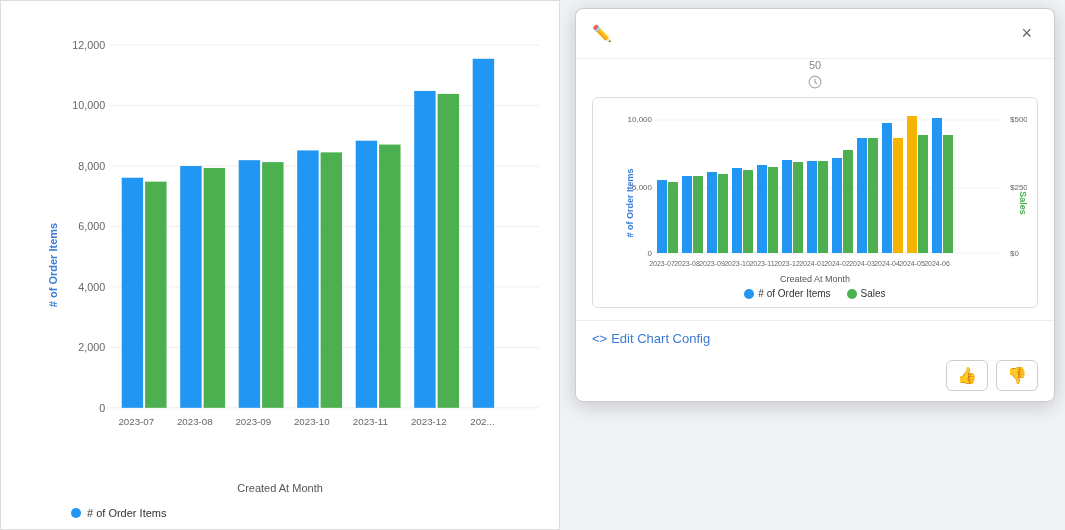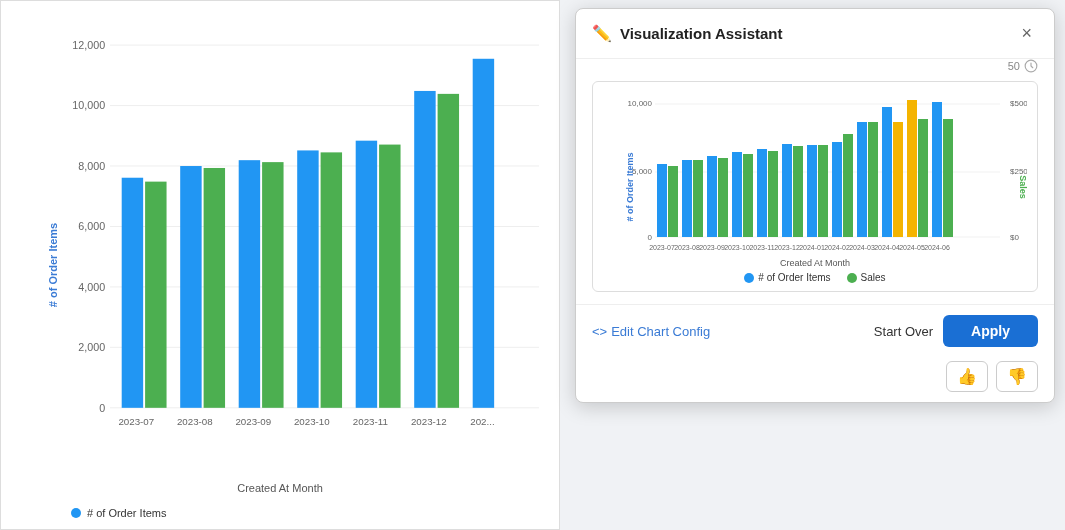--- a/index.html
+++ b/index.html
@@ -152,20 +152,21 @@
     
     .token-row {
       text-align: right;
       padding: 0 16px 4px;
       font-size: 11px;
       color: #888;
       display: flex;
       justify-content: flex-end;
       align-items: center;
       gap: 4px;
+      flex-direction: column;
     }
 
     
     .mini-chart-wrapper {
       margin: 4px 16px 12px;
       border: 1px solid #ddd;
       border-radius: 6px;
       background: #fff;
       padding: 10px 10px 8px;
       position: relative;
@@ -344,21 +345,20 @@
       <span class="legend-dot" style="background:#2196F3;"></span>
       <span># of Order Items</span>
     </div>
   </div>
 
   <div class="panel">
 
     <div class="panel-header">
       <div class="panel-header-left">
         <span class="wand-icon">✏️</span>
-        <span class="panel-title">Visualization Assistant</span>
       </div>
       <button class="panel-close-btn">×</button>
     </div>
 
 
     <div class="token-row">
       <span>50</span>
       <svg width="14" height="14" viewBox="0 0 24 24" fill="none">
         <circle cx="12" cy="12" r="10" stroke="#aaa" stroke-width="2"></circle>
         <path d="M12 7v5l3 3" stroke="#aaa" stroke-width="2" stroke-linecap="round"></path>
@@ -445,24 +445,20 @@
           <span>Sales</span>
         </div>
       </div>
     </div>
 
     <div class="panel-footer">
       <button class="edit-config-btn">
         <span>&lt;&gt;</span>
         <span>Edit Chart Config</span>
       </button>
-      <div class="footer-right">
-        <button class="start-over-btn">Start Over</button>
-        <button class="apply-btn">Apply</button>
-      </div>
     </div>
 
     <div class="thumbs-row">
       <button class="thumb-btn">👍</button>
       <button class="thumb-btn">👎</button>
     </div>
 
   </div>
 </div>
 

